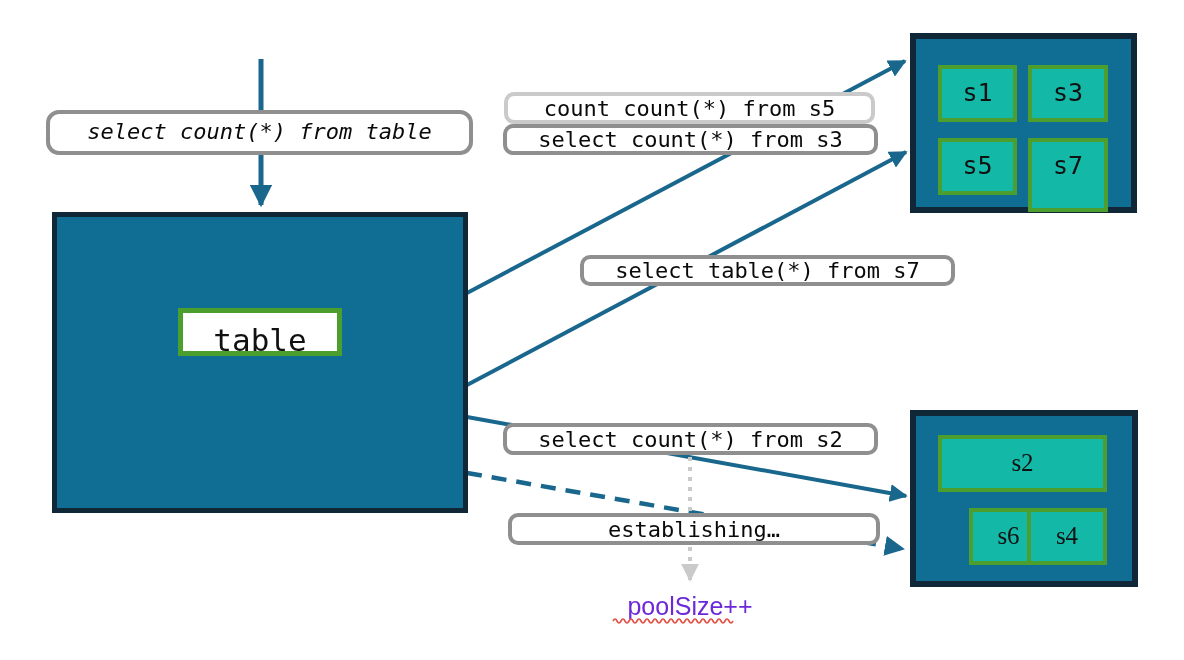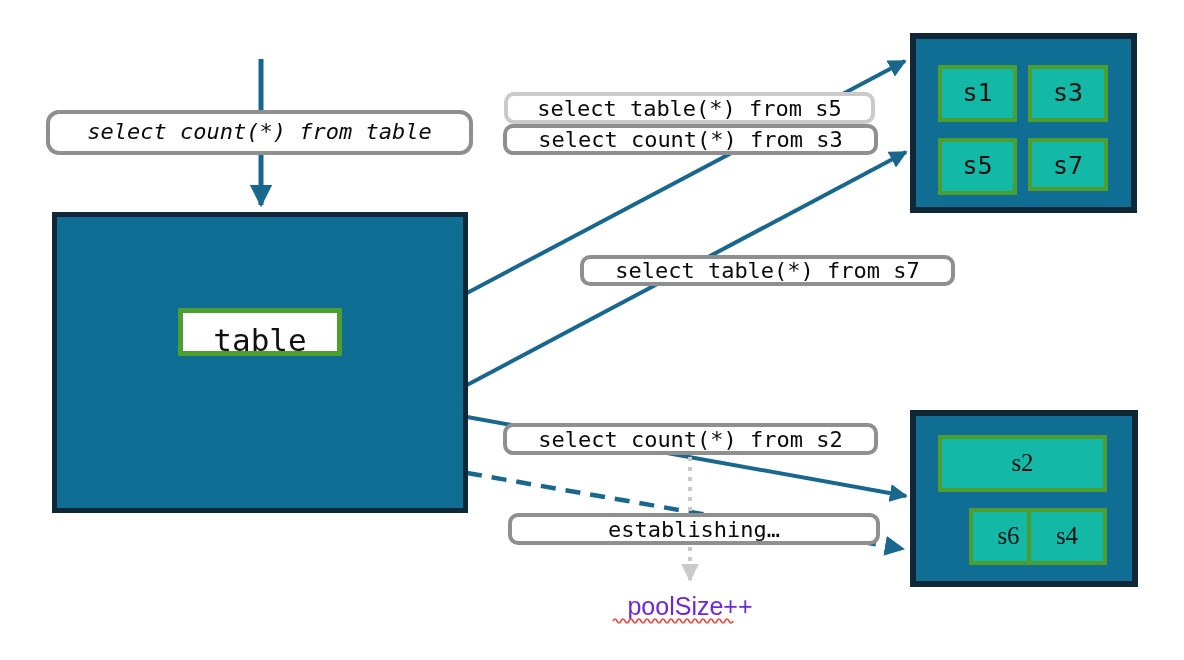--- a/index.html
+++ b/index.html
@@ -21,21 +21,21 @@
   }
   #table-label{
     position:absolute;left:126px;top:96px;width:164px;height:48px;background:#ffffff;
     border:5px solid #4C9F2F;box-sizing:border-box;color:#111111;font-size:31px;
     line-height:55px;text-align:center;
   }
   
   #shard-s1{left:28px;top:32px;width:79px;height:57px;}
   #shard-s3{left:118px;top:32px;width:80px;height:57px;}
   #shard-s5{left:28px;top:105px;width:79px;height:57px;}
-  #shard-s7{left:118px;top:105px;width:80px;height:53px;}
+  #shard-s7{left:118px;top:105px;width:80px;height:74px;}
   
   #shard-s2{left:28px;top:25px;width:169px;height:57px;}
   #shard-s6{left:28px;top:98px;width:79px;height:57px;margin-left:31px;}
   #shard-s4{left:117px;top:98px;width:80px;height:57px;}
   
   .pill{
     position:absolute;background:#ffffff;border:4px solid #8F8F8F;border-radius:10px;
     box-sizing:border-box;color:#0a0a0a;font-size:22px;text-align:center;z-index:3;
   }
   #label-query-table{left:46px;top:110px;width:427px;height:45px;border-radius:13px;line-height:36px;font-style:italic;}
@@ -88,21 +88,21 @@
   </div>
 
   <div id="bottom-group" class="group">
     <div class="group-fill"></div>
     <div id="shard-s2" class="shard">s2</div>
     <div id="shard-s6" class="shard">s6</div>
     <div id="shard-s4" class="shard">s4</div>
   </div>
 
   <div id="label-query-table" class="pill">select count(*) from table</div>
-  <div id="label-query-s5" class="pill">select table(*) from s5</div>
+  <div id="label-query-s5" class="pill">count count(*) from s5</div>
   <div id="label-query-s3" class="pill">select count(*) from s3</div>
   <div id="label-query-s7" class="pill">select table(*) from s7</div>
   <div id="label-query-s2" class="pill">select count(*) from s2</div>
   <div id="label-establishing" class="pill">establishing…</div>
 
   <div id="pool-size-text">poolSize++</div>
   <svg id="squiggle" width="126" height="8" viewBox="0 0 126 8">
     <path d="M1 5 q2 -4 4 0 t4 0 t4 0 t4 0 t4 0 t4 0 t4 0 t4 0 t4 0 t4 0 t4 0 t4 0 t4 0 t4 0 t4 0 t4 0 t4 0 t4 0 t4 0 t4 0 t4 0 t4 0 t4 0 t4 0 t4 0 t4 0 t4 0 t4 0 t4 0 t4 0" fill="none" stroke="#E2544B" stroke-width="1.7"></path>
   </svg>
 

